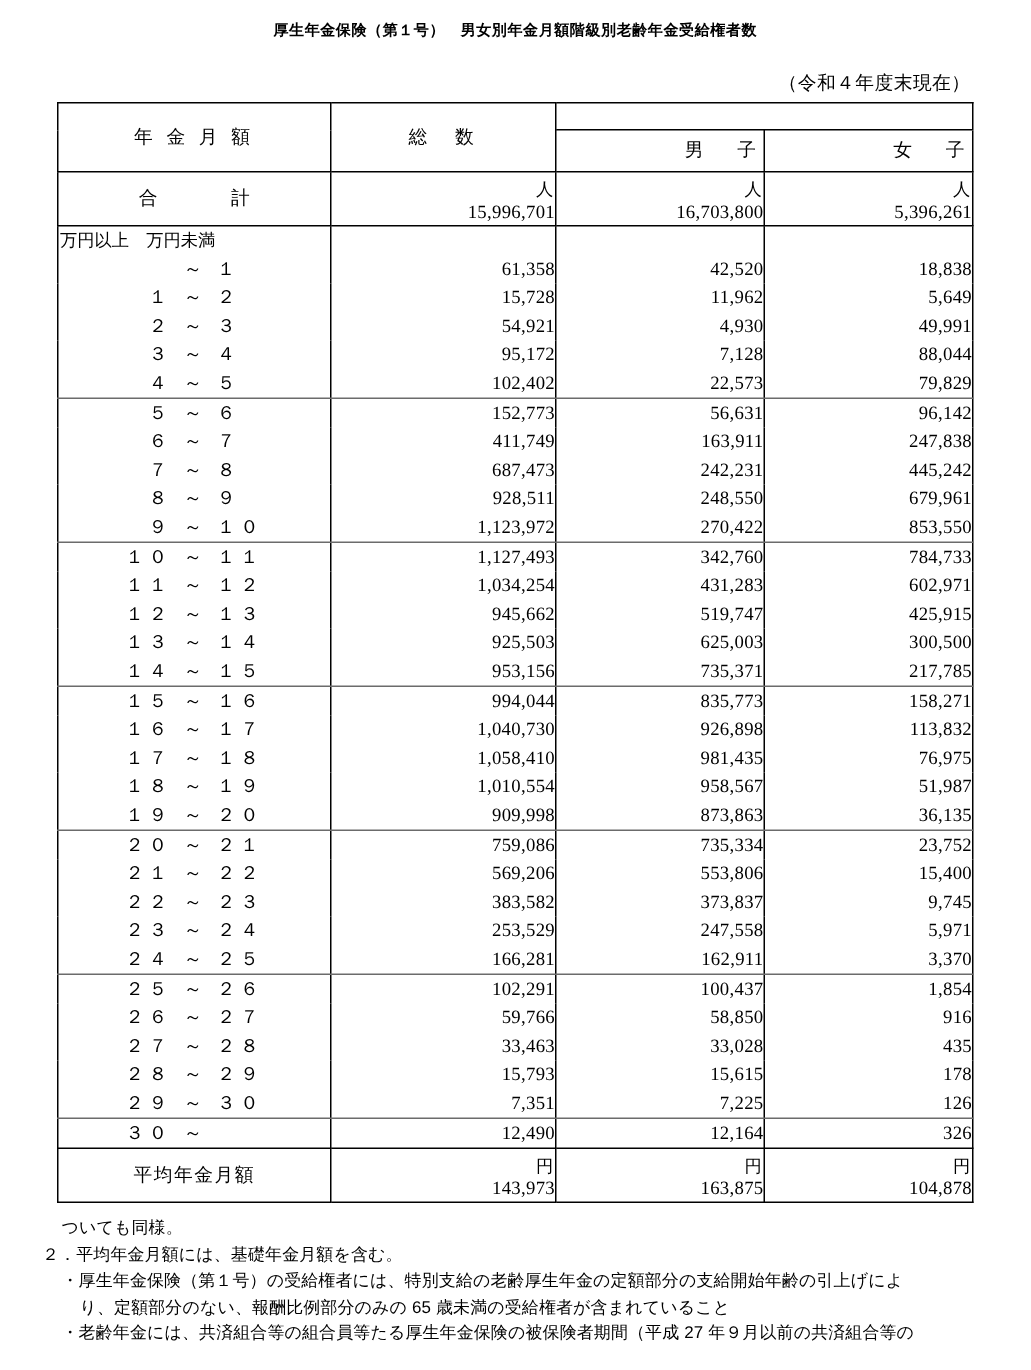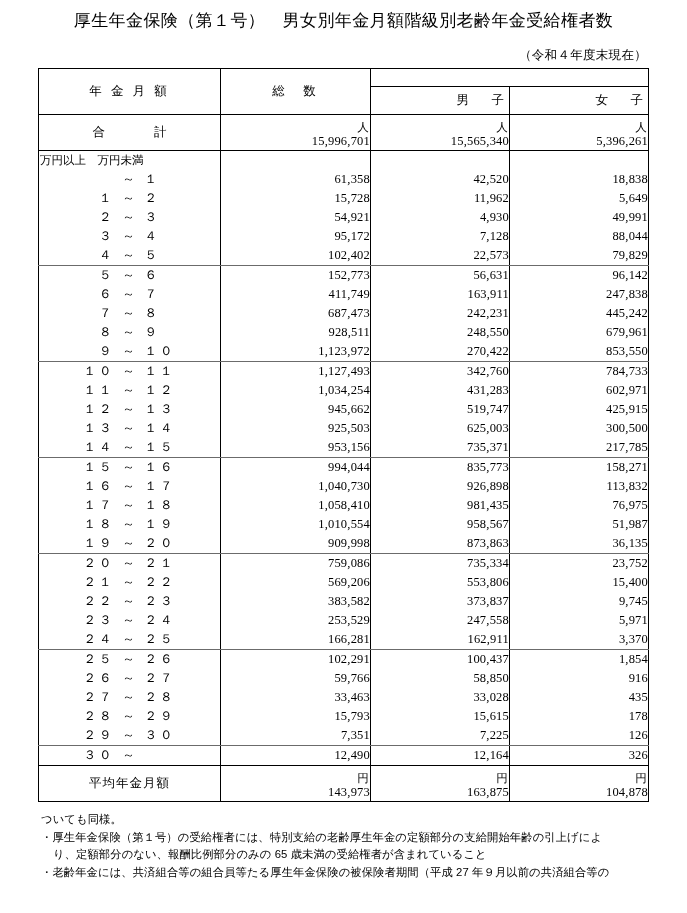--- a/index.html
+++ b/index.html
@@ -20,22 +20,22 @@
   .page {
     width: 687px;
     height: 913px;
     position: relative;
     box-sizing: border-box;
   }
 
   
   .title {
     text-align: center;
-    font-size: 17px;
-    font-weight: normal;
+    font-size: 10px;
+    font-weight: bold;
     letter-spacing: 0.4px;
     margin: 11px 0 16px 0;
     padding: 0 10px;
     line-height: 20px;
     white-space: nowrap;
   }
 
   .asof {
     text-align: right;
     font-size: 12.5px;
@@ -246,21 +246,21 @@
       </thead>
       <tbody>
         <tr class="row-total">
           <td class="lbl">合　　計</td>
           <td class="num">
             <span class="unit">人</span>
             <span class="bignum">15,996,701</span>
           </td>
           <td class="num">
             <span class="unit">人</span>
-            <span class="bignum">15,565,340</span>
+            <span class="bignum">16,703,800</span>
           </td>
           <td class="num last">
             <span class="unit">人</span>
             <span class="bignum">5,396,261</span>
           </td>
         </tr>
         <tr class="row-units">
           <td class="lbl">万円以上　万円未満</td>
           <td class="num"></td>
           <td class="num"></td>
@@ -655,19 +655,20 @@
             <span class="unit">円</span>
             <span class="bignum">104,878</span>
           </td>
         </tr>
       </tfoot>
     </table>
   </div>
 
   <div class="notes">
     <div class="note-line note-cont">ついても同様。</div>
+    <div class="note-line note-n">２．平均年金月額には、基礎年金月額を含む。</div>
     <div class="note-line note-bullet">・厚生年金保険（第１号）の受給権者には、特別支給の老齢厚生年金の定額部分の支給開始年齢の引上げによ</div>
     <div class="note-line note-bullet-cont">り、定額部分のない、報酬比例部分のみの 65 歳未満の受給権者が含まれていること</div>
     <div class="note-line note-bullet">・老齢年金には、共済組合等の組合員等たる厚生年金保険の被保険者期間（平成 27 年９月以前の共済組合等の</div>
 
   </div>
 
 </div>
 
 </body></html>

